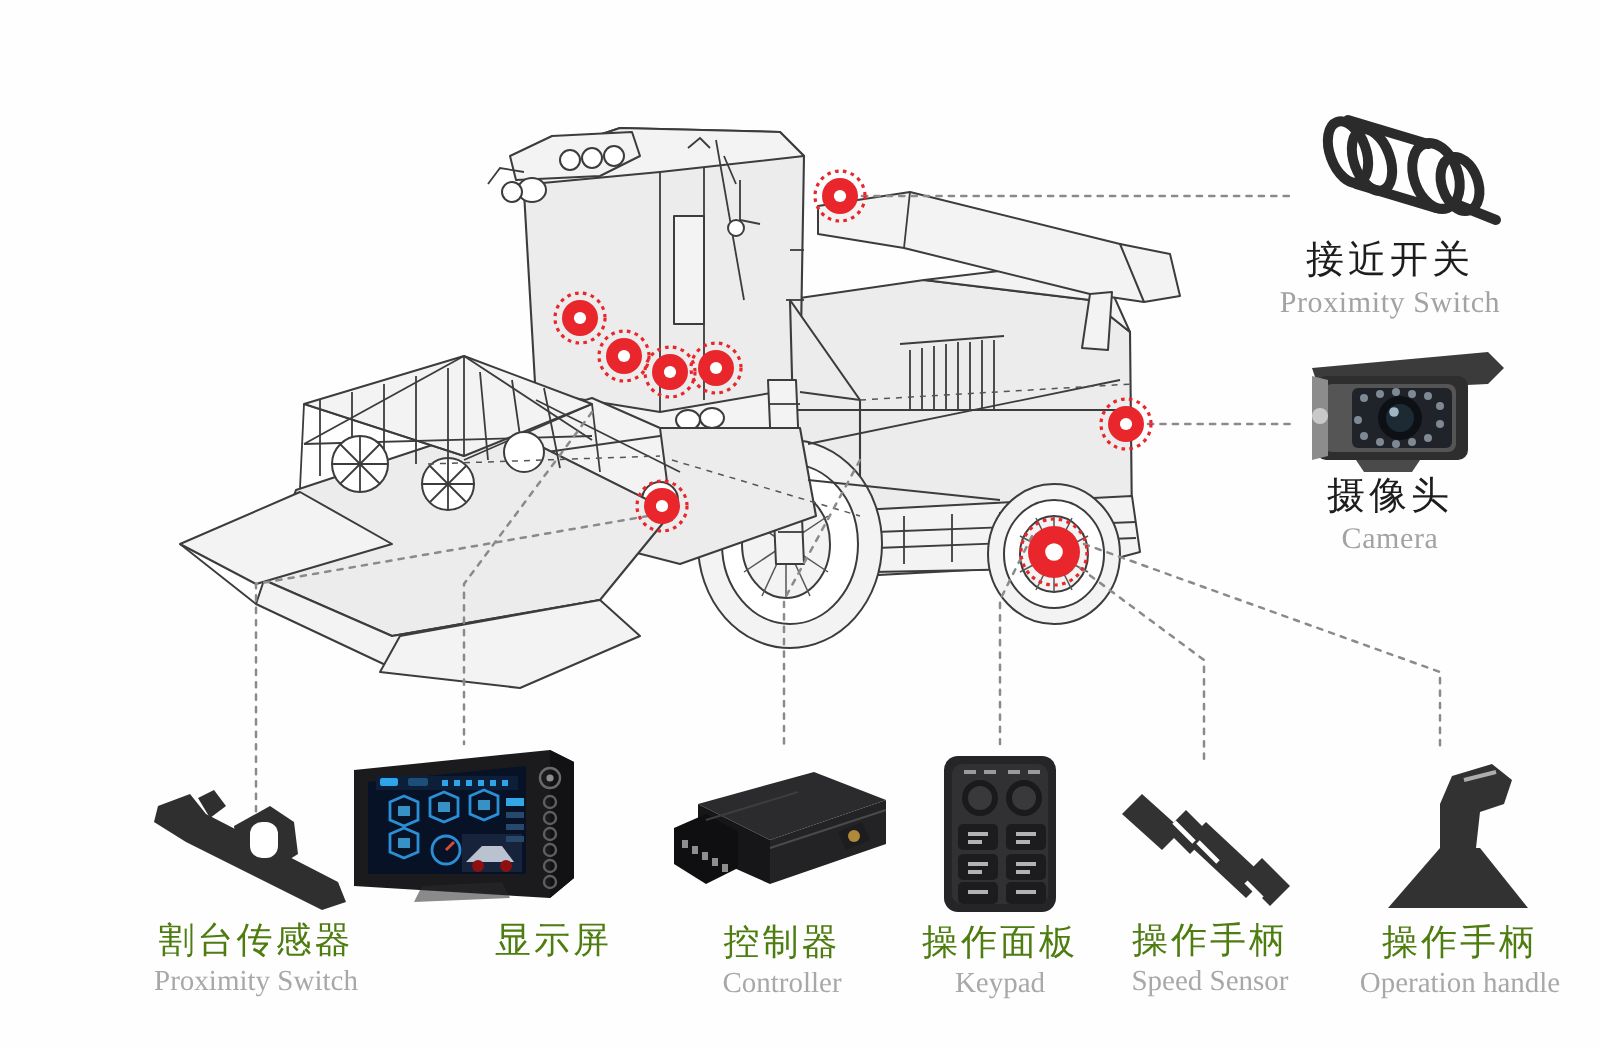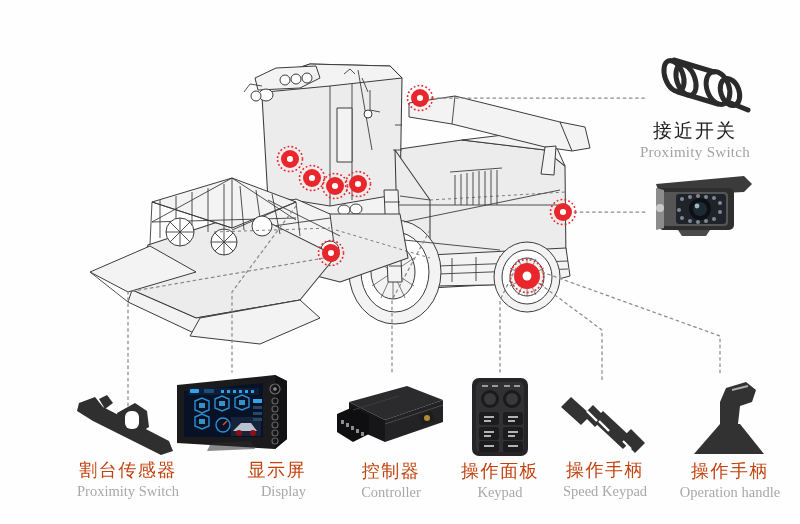--- a/index.html
+++ b/index.html
@@ -40,21 +40,21 @@
     line-height: 1.25;
     margin-top: 1px;
   }
   
   .prod {
     position: absolute;
     text-align: center;
   }
   .prod .cn {
     font-size: 18px;
-    color: #c2410c;
+    color: #4d7c0f;
     letter-spacing: 1.5px;
     white-space: nowrap;
     line-height: 1.1;
   }
   .prod .en {
     font-size: 14.5px;
     color: #a8a8a8;
     white-space: nowrap;
     line-height: 1.2;
     margin-top: 2px;
@@ -309,20 +309,24 @@
       <ellipse cx="22" cy="26" rx="9" ry="16" transform="rotate(-20 22 26)"></ellipse>
       <ellipse cx="34" cy="30" rx="9" ry="16" transform="rotate(-20 34 30)"></ellipse>
       <path d="M22,10 L62,22"></path>
       <path d="M26,42 L66,54"></path>
       <ellipse cx="66" cy="38" rx="11" ry="17" transform="rotate(-20 66 38)"></ellipse>
       <ellipse cx="78" cy="42" rx="9" ry="14" transform="rotate(-20 78 42)"></ellipse>
       <path d="M76,52 L96,60"></path>
     </g>
   </svg>
 
+  <div class="side-label" style="left:595px; top:238px;">
+    <div class="cn">摄像头</div>
+    <div class="en">Camera</div>
+  </div>
 
   <svg style="position:absolute; left:648px; top:172px; width:110px; height:68px;" viewBox="0 0 110 68">
 
     <path d="M8,12 L96,4 L104,12 L96,20 L12,24 Z" fill="#3b3b3b"></path>
 
     <rect x="10" y="16" width="76" height="42" rx="5" fill="#2e2e2e"></rect>
     <rect x="14" y="20" width="66" height="34" rx="4" fill="#555"></rect>
 
     <rect x="28" y="22" width="50" height="30" rx="3" fill="#20242a"></rect>
 
@@ -419,21 +423,20 @@
           <circle cx="104" cy="44" r="3"></circle>
             <circle cx="104" cy="52" r="3"></circle>
           <circle cx="104" cy="60" r="3"></circle>
             <circle cx="104" cy="68" r="3"></circle>
         </g>
 
         <path d="M40,70 L80,68 L84,76 L36,78 Z" fill="#2a2a2c" opacity="0.55"></path>
       </svg>
     </div>
     <div class="cn">显示屏</div>
-    <div class="en">Display</div>
   </div>
 
   <div class="prod" style="left:447px; top:372px; width:106px;">
     <div class="art" style="height:86px;">
       <svg class="silh" width="76" height="84" viewBox="0 0 76 84">
         <rect x="10" y="4" width="56" height="78" rx="7" fill="#252527"></rect>
         <rect x="14" y="8" width="48" height="70" rx="5" fill="#313133"></rect>
 
         <g fill="#9a9a9a">
           <rect x="20" y="11" width="6" height="2"></rect>
@@ -510,21 +513,21 @@
           <path d="M26,24 L36,14 L48,26 L38,36 Z"></path>
           <path d="M36,30 L46,20 L76,48 L66,58 Z"></path>
           <path d="M64,48 L74,38 L88,52 L78,62 Z"></path>
         </g>
         <path d="M30,20 L40,30" stroke="#ffffff" stroke-width="2.4" fill="none"></path>
         <path d="M42,30 L52,40" stroke="#ffffff" stroke-width="2.4" fill="none"></path>
         <path d="M66,50 L74,58" stroke="#ffffff" stroke-width="2.2" fill="none"></path>
       </svg>
     </div>
     <div class="cn">操作手柄</div>
-    <div class="en">Speed Keypad</div>
+    <div class="en">Speed Sensor</div>
   </div>
 
   <div class="prod" style="left:660px; top:378px; width:140px;">
     <div class="art" style="height:80px;">
       <svg class="silh" width="92" height="78" viewBox="0 0 92 78">
         <path d="M42,8 L62,2 L72,10 L68,22 L56,26 L54,44 L36,44 L36,22 Z" fill="#323232"></path>
         <path d="M36,44 L56,44 L80,74 L10,74 Z" fill="#323232"></path>
         <path d="M48,10 L64,6" stroke="#ffffff" stroke-width="2" fill="none" opacity="0.6"></path>
       </svg>
     </div>

